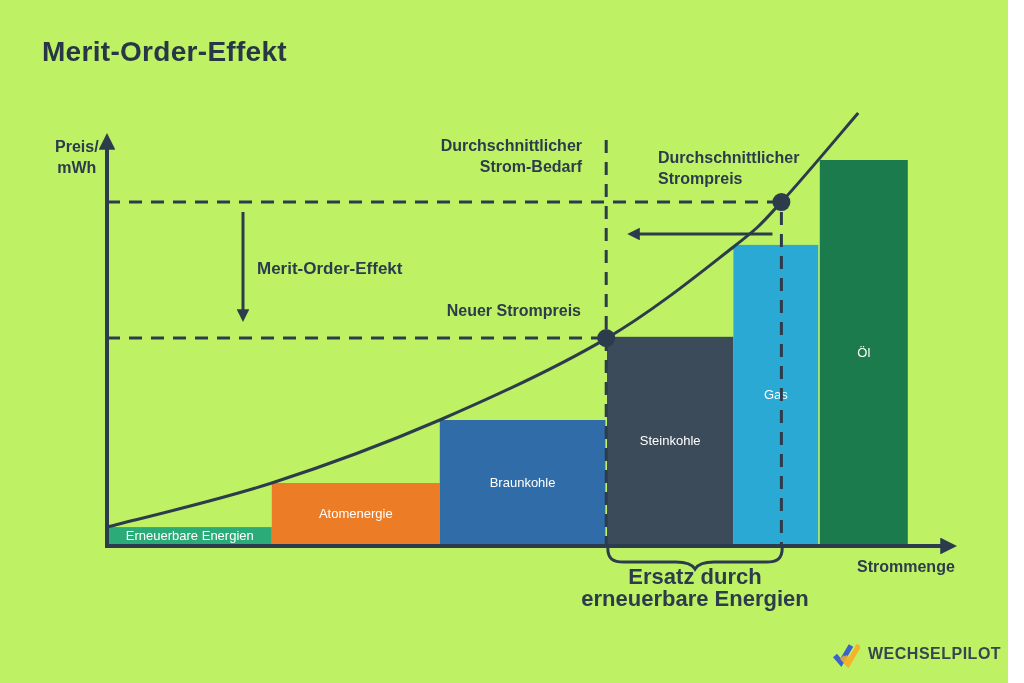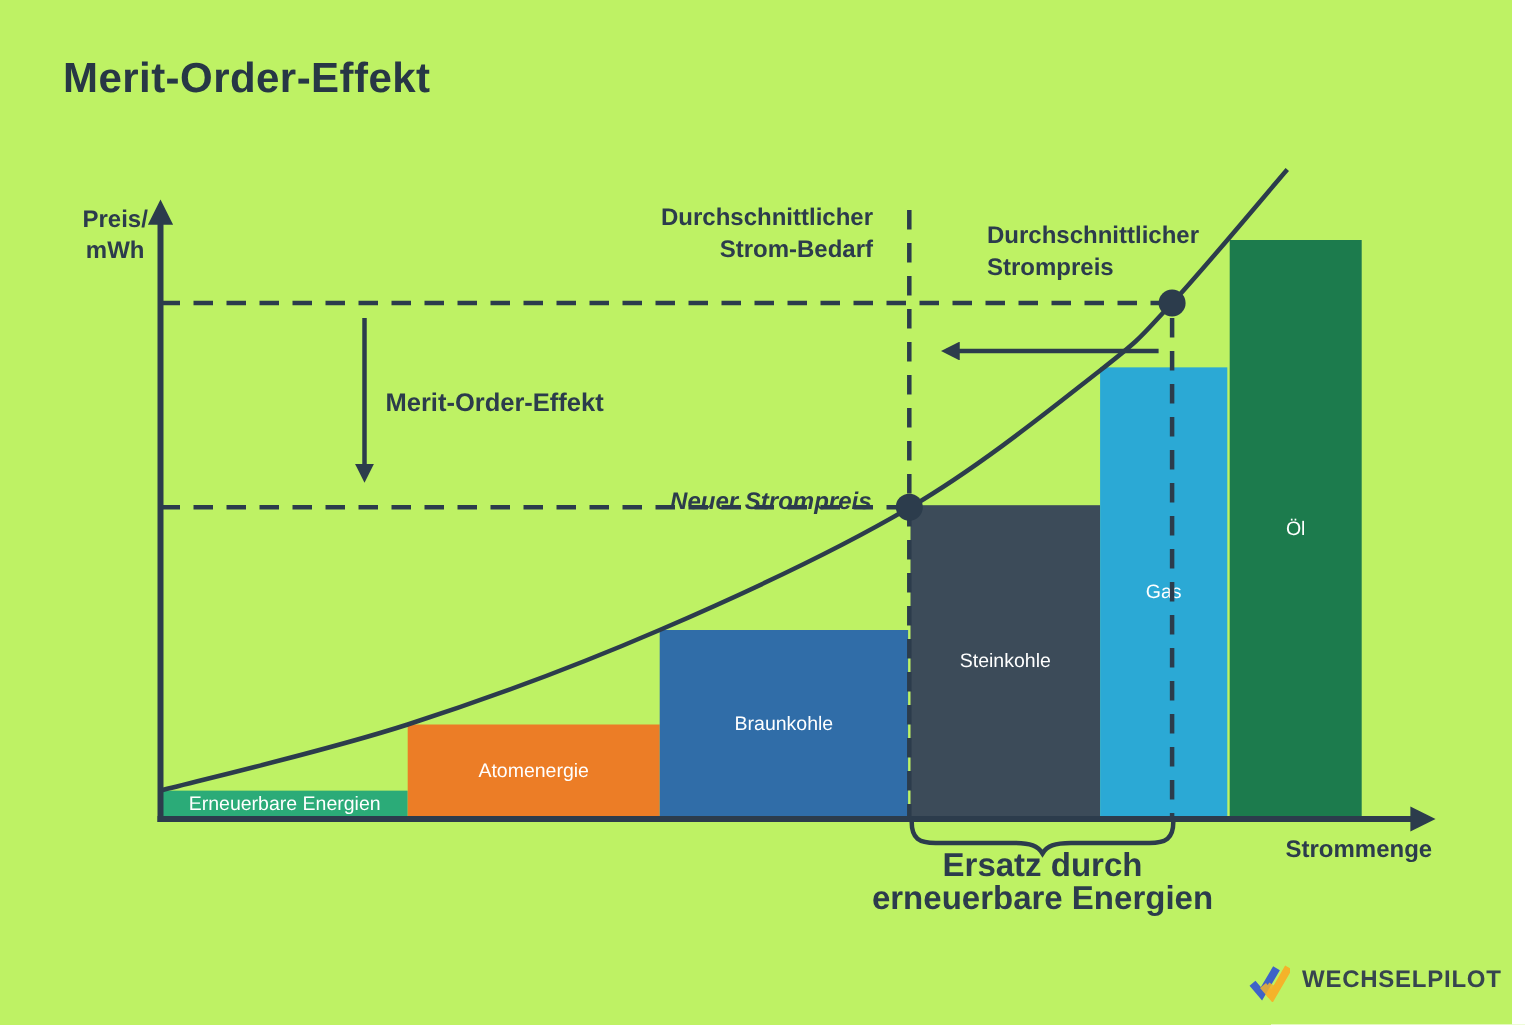--- a/index.html
+++ b/index.html
@@ -12,21 +12,21 @@
     font-size:28px; font-weight:800; letter-spacing:0.3px; color:#273razor545;
     color:#273745;
   }
   .chart{position:absolute; inset:0;}
   #chart-svg{position:absolute; left:0; top:0;}
   .lbl{position:absolute; font-size:16px; font-weight:600; line-height:21px; color:#2C3C4C; white-space:nowrap;}
   .lbl-preis{left:55px; top:136px;text-align:center;}
   .lbl-demand{right:426px; top:135px; text-align:right;}
   .lbl-avgprice{left:658px; top:147px;}
   .lbl-effect{left:257px; top:258px; font-size:17px;}
-  .lbl-newprice{right:427px; top:324px;font-style:italic;}
+  .lbl-newprice{right:427px; top:300px;}
   .lbl-strommenge{left:857px; top:556px;}
   .lbl-ersatz{left:575px; top:566px; width:240px; text-align:center; white-space:normal; font-size:22px; line-height:22px;}
   .logo{position:absolute; left:832px; top:616px; display:flex; align-items:center; gap:8px;margin-top:24px;}
   .logo-text{font-size:16px; font-weight:700; letter-spacing:0.5px; color:#36454F;}
 </style>
 </head>
 <body>
 
 <div class="page">
 

